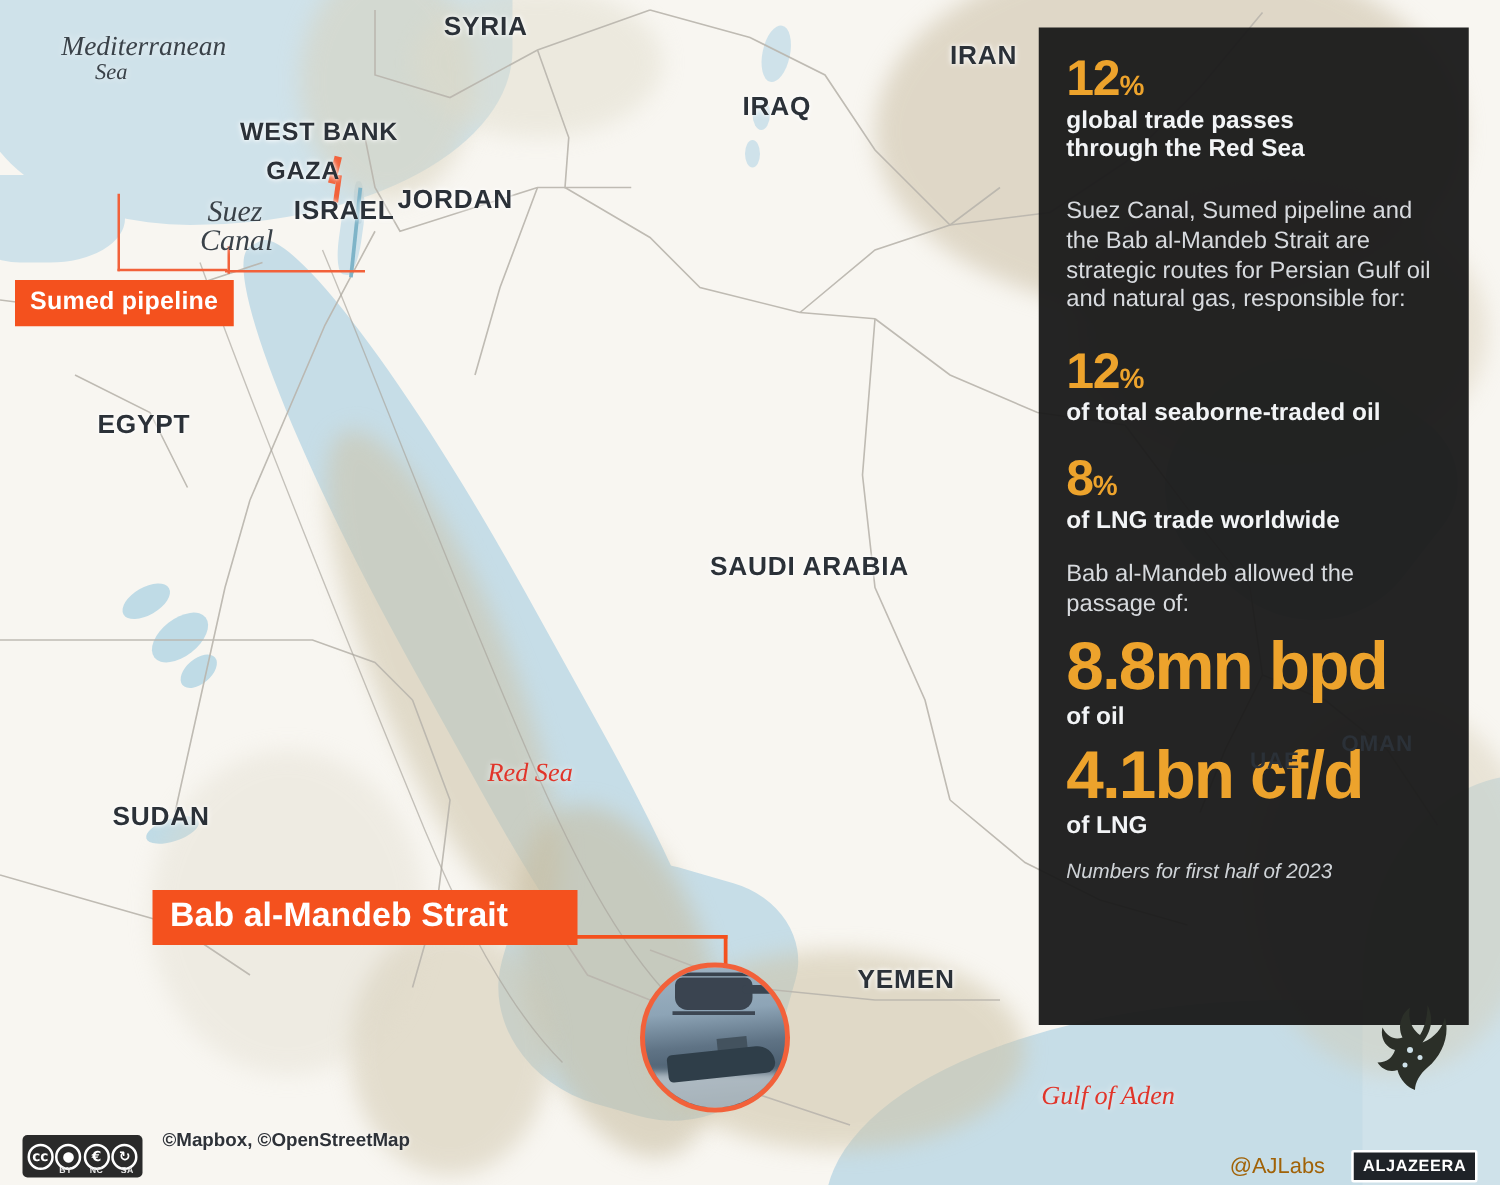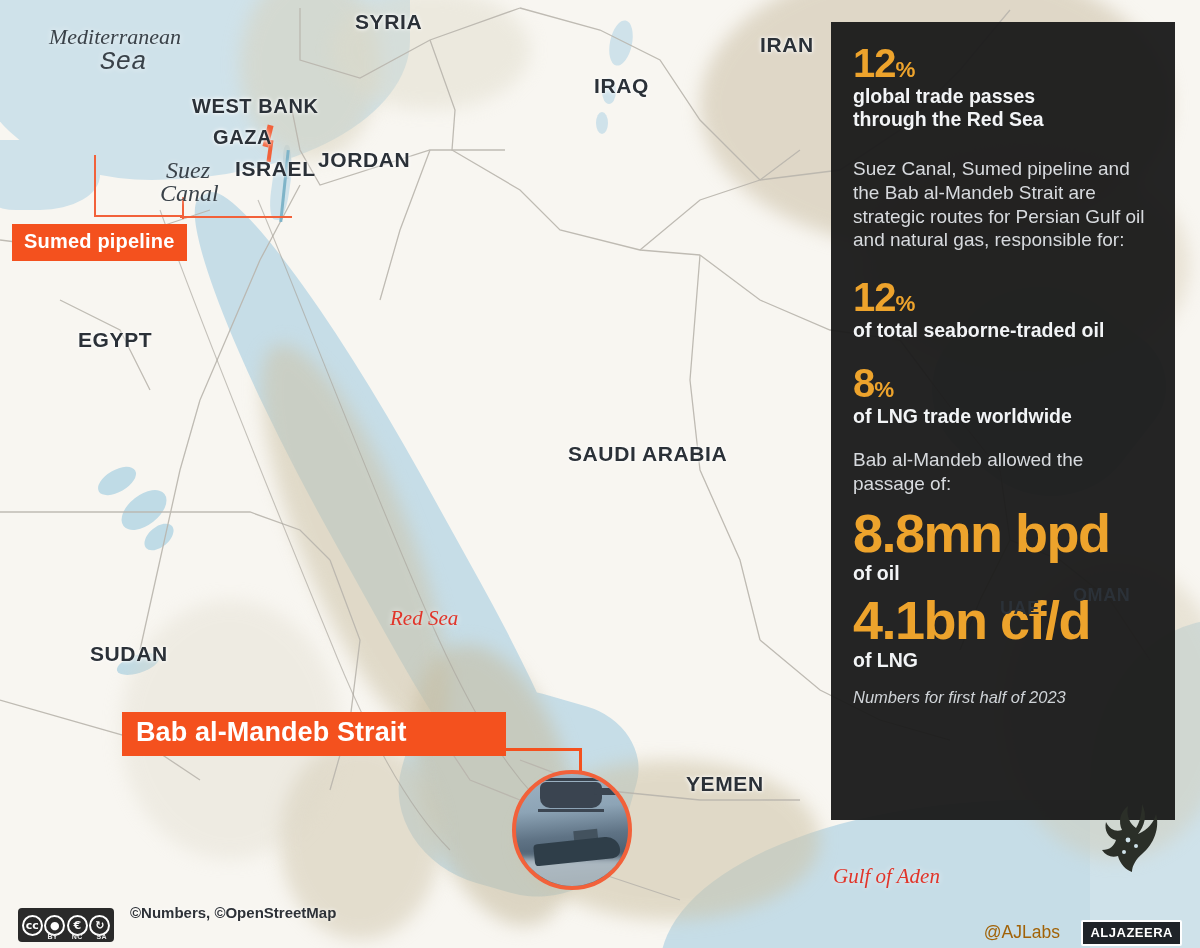--- a/index.html
+++ b/index.html
@@ -138,21 +138,21 @@
     background: #f4511e;
     color: #ffffff;
     font-weight: 700;
     padding: 6px 12px 8px 12px;
     font-size: 20px;
     letter-spacing: .2px;
     white-space: nowrap;
   }
 
   
-  .callout { position: absolute; left: 122px; top: 712px; width: 384px; }
+  .callout { position: absolute; left: 122px; top: 712px; width: 340px; }
   .callout-head {
     background: #f4511e;
     color: #fff;
     font-size: 27px;
     font-weight: 700;
     padding: 5px 12px 8px 14px;
     letter-spacing: .1px;
     white-space: nowrap;
   }
   .callout-body {
@@ -381,21 +381,21 @@
     <div class="suez-line" style="left:283px; top:150px; height:72px; transform:rotate(6deg);"></div>
 
     <div class="pipeline" style="left:94px; top:155px; width:88px; height:62px;"></div>
     <div class="pipeline" style="left:182px; top:197px; width:0; height:22px; border-bottom:none;"></div>
     <div style="position:absolute;left:180px;top:216px;width:112px;height:2px;background:#f2613a;"></div>
 
     <div style="position:absolute;left:265px;top:125px;width:6px;height:22px;background:#f2613a;transform:rotate(14deg);"></div>
     <div style="position:absolute;left:268px;top:140px;width:4px;height:22px;background:#f2613a;transform:rotate(8deg);"></div>
 
     <div class="sea-label dark" style="left:49px;top:24px;font-size:22px;">Mediterranean</div>
-    <div class="sea-label dark" style="left:100px;top:47px;font-size:26px;font-family:Liberation Mono, monospace;">Sea</div>
+    <div class="sea-label dark" style="left:76px;top:47px;font-size:18px;">Sea</div>
     <div class="sea-label dark" style="left:166px;top:157px;font-size:24px;">Suez</div>
     <div class="sea-label dark" style="left:160px;top:180px;font-size:24px;">Canal</div>
     <div class="sea-label red" style="left:390px;top:606px;font-size:21px;">Red Sea</div>
     <div class="sea-label red" style="left:833px;top:864px;font-size:21px;">Gulf of Aden</div>
 
     <div class="map-label" style="left:355px;top:10px;font-size:21px;">SYRIA</div>
     <div class="map-label" style="left:594px;top:74px;font-size:21px;">IRAQ</div>
     <div class="map-label" style="left:760px;top:33px;font-size:21px;">IRAN</div>
     <div class="map-label" style="left:192px;top:95px;font-size:20px;">WEST BANK</div>
     <div class="map-label" style="left:213px;top:126px;font-size:20px;">GAZA</div>
@@ -467,21 +467,21 @@
       <span class="cc-circle">€</span>
       <span class="cc-circle">↻</span>
     </div>
     <div class="cc-sub">
       <span style="visibility:hidden">cc</span>
       <span>BY</span>
       <span>NC</span>
       <span>SA</span>
     </div>
 
-    <div class="credit-1">©Numbers, ©OpenStreetMap</div>
+    <div class="credit-1">©Mapbox, ©OpenStreetMap</div>
 
     <div class="ajlabs">@AJLabs</div>
 
     <svg class="aj-flame" viewBox="0 0 72 86">
       <path d="M44 4 C50 16 46 26 40 34 C50 30 56 22 58 14 C62 28 56 44 44 54 C38 59 34 66 34 72
                C28 70 22 64 20 56 C14 58 8 56 4 50 C12 50 16 46 18 40 C10 38 6 30 8 22
                C12 30 18 32 24 30 C20 22 22 12 30 6 C28 16 32 24 38 28 C42 22 44 12 44 4 Z" fill="#2b2f28"></path>
       <circle cx="30" cy="40" r="2.4" fill="#cfe2ea"></circle>
       <circle cx="38" cy="46" r="2.0" fill="#cfe2ea"></circle>
       <circle cx="26" cy="52" r="2.0" fill="#cfe2ea"></circle>

